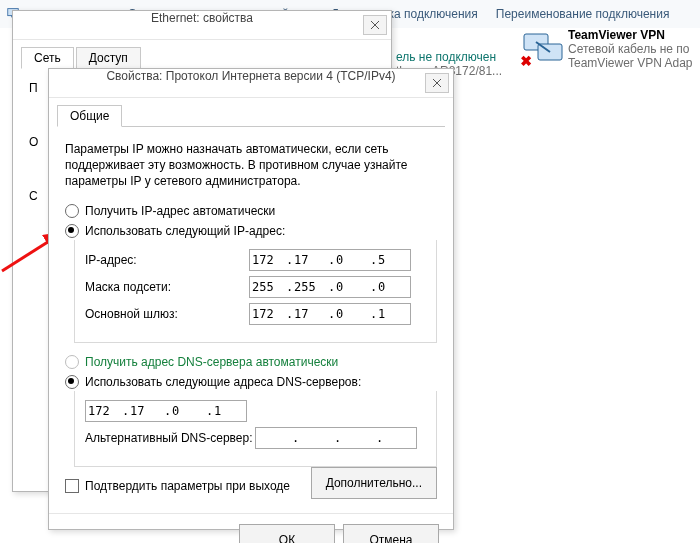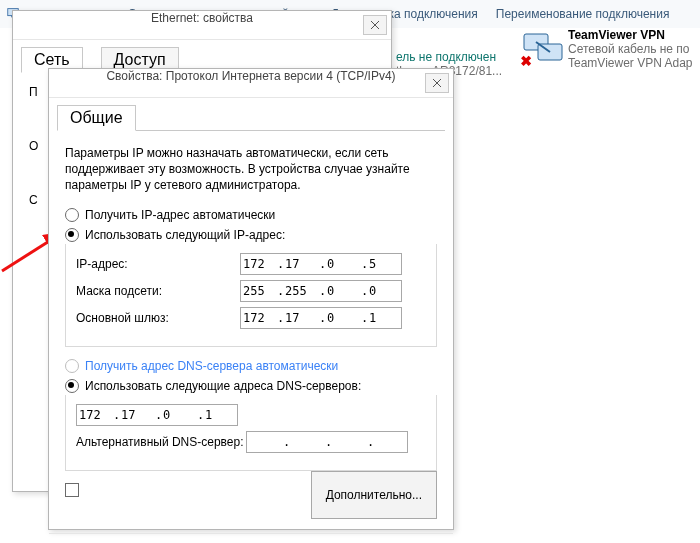--- a/index.html
+++ b/index.html
@@ -14,44 +14,44 @@
 .red-x{position:absolute;left:519px;top:54px;width:14px;height:14px;color:#d00;font-weight:bold;font-size:14px;line-height:14px;text-align:center}
 .bg-line{position:absolute;left:396px;top:50px;color:#0f766e;white-space:nowrap}
 .bg-line2{position:absolute;left:396px;top:64px;color:#6d6d6d;white-space:nowrap}
 
 .win{position:absolute;background:#fff;border:1px solid #b5b5b5;box-shadow:2px 2px 6px rgba(0,0,0,.15)}
 .win-title{height:28px;display:flex;align-items:flex-start;justify-content:center;font-size:12px;color:#444;position:relative;background:#fff;border-bottom:1px solid #e6e6e6}
 .win-close{position:absolute;right:4px;top:4px;width:22px;height:18px;border:1px solid #c8c8c8;background:#f4f4f4;display:flex;align-items:center;justify-content:center;font-size:11px;color:#666}
 
 .win-ethernet{left:12px;top:10px;width:378px;height:480px}
 .tabs{display:flex;margin:6px 8px 0 8px;border-bottom:1px solid #c8c8c8}
-.tab{padding:3px 12px;border:1px solid #c8c8c8;border-bottom:none;background:#f6f6f6;margin-right:18px;font-size:16px;position:relative;top:1px}
+.tab{padding:3px 12px;border:1px solid #c8c8c8;border-bottom:none;background:#f6f6f6;margin-right:2px;font-size:12px;position:relative;top:1px}
 .tab.active{background:#fff;border-bottom:1px solid #fff}
 .eth-body{padding:12px 16px}
 
 .win-ipv4{left:48px;top:68px;width:404px;height:460px}
 .ipv4-body{padding:10px 16px 8px 16px}
 .desc{line-height:1.35;margin:4px 0 14px 0}
-.group{border:1px solid #d9d9d9;padding:10px 21px 12px 10px;margin:6px 0 12px 0;position:relative}
+.group{border:1px solid #d9d9d9;padding:10px 21px 12px 10px;margin:6px 0 12px 9px;position:relative}
 .radio-row{display:flex;align-items:center;margin:2px 0 6px 0}
 .radio{width:12px;height:12px;border:1px solid #6a6a6a;border-radius:50%;margin-right:6px;position:relative;flex:0 0 12px}
 .radio.checked::after{content:"";position:absolute;left:2px;top:2px;width:6px;height:6px;background:#000;border-radius:50%}
 .radio.disabled{border-color:#bdbdbd}
 .row{display:flex;align-items:center;margin:5px 0}
 .row label{flex:0 0 164px}
 .row.wide label{flex:0 0 170px}
 .ipbox{display:flex;align-items:center;border:1px solid #a8a8a8;height:20px;width:160px;background:#fff;font-family:Consolas,monospace}
 .oct{width:32px;border:none;outline:none;font:12px Consolas,monospace;background:transparent}
 .dot{width:6px;text-align:center}
 .chk-row{display:flex;align-items:center;margin:12px 0 0 0}
 .chk{width:12px;height:12px;border:1px solid #6a6a6a;margin-right:6px}
-.btn{border:1px solid #a8a8a8;background:#f3f3f3;height:22px;padding:12px 14px;display:inline-flex;align-items:center;justify-content:center;font-size:12px}
+.btn{border:1px solid #a8a8a8;background:#f3f3f3;height:22px;padding:4px 14px;display:inline-flex;align-items:center;justify-content:center;font-size:12px}
 .btn-row{display:flex;justify-content:flex-end;gap:8px;padding:10px 14px;border-top:1px solid #e6e6e6;margin-top:6px}
 .adv-row{display:flex;justify-content:flex-end;margin-top:-26px}
-.disabled-text{color:#3b82f6}
+.disabled-text{color:#15803d}
 
 .arrow{position:absolute;left:0;top:225px;width:68px;height:48px;pointer-events:none}
 .net-icon{width:14px;height:14px;margin-right:4px;color:#2a6496}
 </style>
 </head>
 <body>
 
 <div class="menubar">
   <span class="item">
     <svg class="net-icon" viewBox="0 0 16 16">
@@ -119,21 +119,21 @@
       <svg width="10" height="10" viewBox="0 0 10 10">
           <line x1="1" y1="1" x2="9" y2="9" stroke="#555"></line>
           <line x1="9" y1="1" x2="1" y2="9" stroke="#555"></line>
         </svg>
     </div>
   </div>
   <div class="tabs">
     <div class="tab active">Общие</div>
   </div>
   <div class="ipv4-body">
-    <div class="desc">Параметры IP можно назначать автоматически, если сеть поддерживает эту возможность. В устройства случае узнайте параметры IP у сетевого администратора.</div>
+    <div class="desc">Параметры IP можно назначать автоматически, если сеть поддерживает эту возможность. В противном случае узнайте параметры IP у сетевого администратора.</div>
 
     <div class="radio-row">
       <span class="radio"></span>
       <span>Получить IP-адрес автоматически</span>
     </div>
     <div class="radio-row">
       <span class="radio checked"></span>
       <span>Использовать следующий IP-адрес:</span>
     </div>
     <div class="group" style="border-top:none;margin-top:-4px;padding-top:4px">
@@ -204,20 +204,21 @@
             <span class="dot">.</span>
           <input class="oct" value="" style="">
             <span class="dot">.</span>
           <input class="oct" value="" style="">
         </div>
       </div>
     </div>
 
     <div class="chk-row">
       <span class="chk"></span>
+      <span>Подтвердить параметры при выходе</span>
     </div>
     <div class="adv-row">
       <div class="btn">Дополнительно...</div>
     </div>
   </div>
   <div class="btn-row">
     <div class="btn" style="min-width:66px">ОК</div>
     <div class="btn" style="min-width:66px">Отмена</div>
   </div>
 </div>

